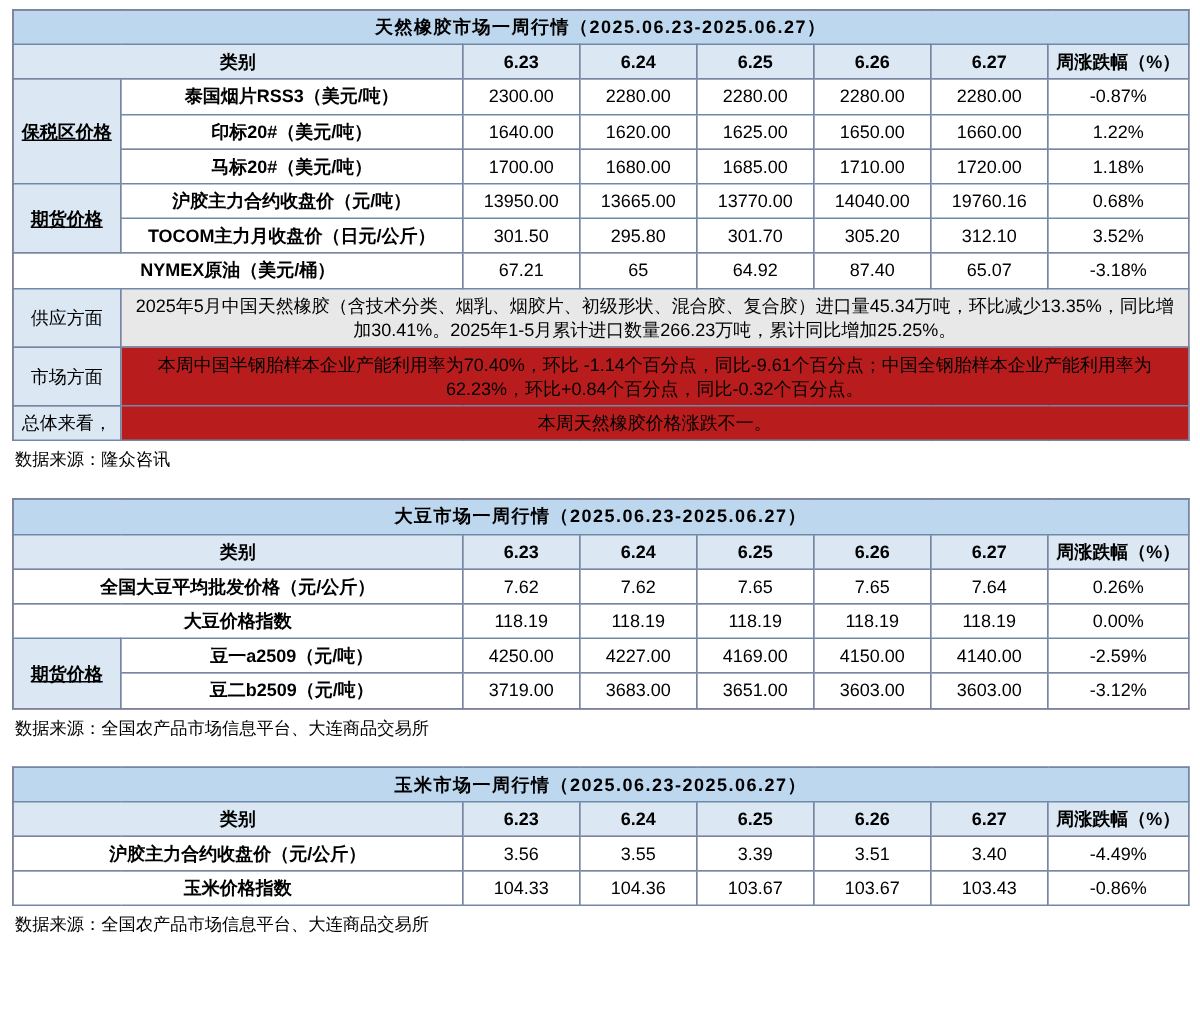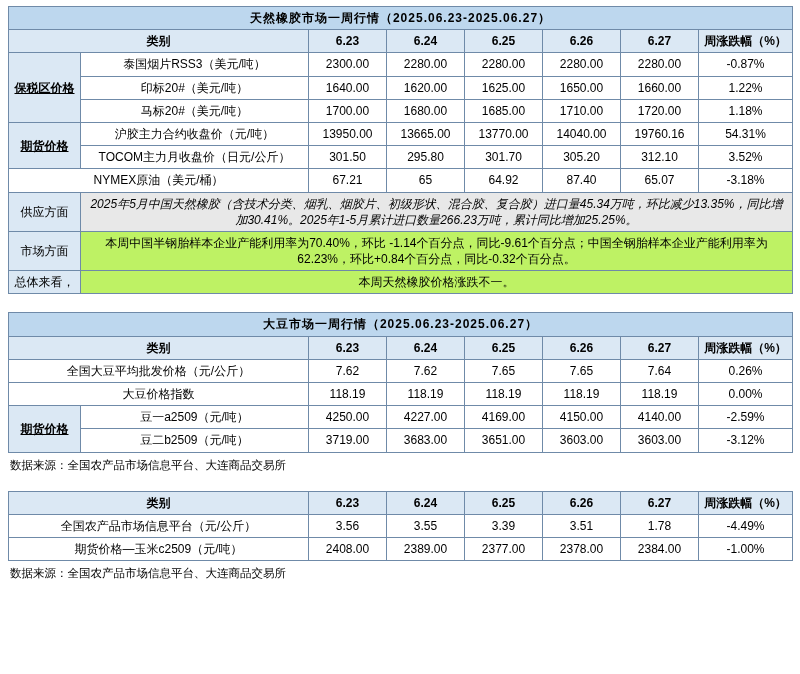--- a/index.html
+++ b/index.html
@@ -15,21 +15,21 @@
   }
   .page {
     width: 800px;
     box-sizing: border-box;
     padding: 6px 8px 10px 8px;
   }
   table.rpt {
     border-collapse: collapse;
     width: 784px;
     table-layout: fixed;
-    background: #bef264;
+    background: #b91c1c;
     padding-left: 24px;
   }
   table.rpt td, table.rpt th {
     border: 1px solid #6f8aa8;
     padding: 3px 4px;
     font-size: 12px;
     text-align: center;
     vertical-align: middle;
     line-height: 1.35;
   }
@@ -45,42 +45,41 @@
     font-weight: bold;
     font-size: 12.5px;
   }
   .grp-cell {
     background: #dbe8f4;
     font-weight: bold;
     text-decoration: underline;
   }
   .sub-cell {
     background: #ffffff;
-    font-weight: normal;
+    font-weight: bold;
     text-align: center;
   }
   .num {
     background: #ffffff;
     font-weight: normal;
   }
   .text-row td {
     text-align: left;
     font-size: 12px;
     line-height: 1.5;
     padding: 4px 6px;
   }
   .label-cell {
     background: #dbe8f4;
     font-weight: normal;
     text-align: center;
     width: 72px;
   }
   .shaded {
     background: #e8e8e8;
-    font-style: italic;
   }
   .src {
     font-size: 11.5px;
     margin: 5px 0 0 2px;
     color: #000;
   }
   .section {
     margin-bottom: 18px;
   }
 </style>
@@ -145,21 +144,21 @@
         </tr>
 
         <tr>
           <td class="grp-cell" rowspan="2">期货价格</td>
           <td class="sub-cell">沪胶主力合约收盘价（元/吨）</td>
           <td class="num">13950.00</td>
           <td class="num">13665.00</td>
           <td class="num">13770.00</td>
           <td class="num">14040.00</td>
           <td class="num">19760.16</td>
-          <td class="num">54.31%</td>
+          <td class="num">0.68%</td>
         </tr>
         <tr>
           <td class="sub-cell">TOCOM主力月收盘价（日元/公斤）</td>
           <td class="num">301.50</td>
           <td class="num">295.80</td>
           <td class="num">301.70</td>
           <td class="num">305.20</td>
           <td class="num">312.10</td>
           <td class="num">3.52%</td>
         </tr>
@@ -183,20 +182,21 @@
           <td class="label-cell">市场方面</td>
           <td colspan="7">本周中国半钢胎样本企业产能利用率为70.40%，环比 -1.14个百分点，同比-9.61个百分点；中国全钢胎样本企业产能利用率为62.23%，环比+0.84个百分点，同比-0.32个百分点。</td>
         </tr>
 
         <tr class="text-row">
           <td class="label-cell">总体来看，</td>
           <td colspan="7">本周天然橡胶价格涨跌不一。</td>
         </tr>
       </tbody>
     </table>
+    <div class="src">数据来源：隆众咨讯</div>
   </div>
 
   <div class="section">
     <table class="rpt">
       <colgroup>
         <col style="width:72px">
           <col style="width:228px">
           <col style="width:78px">
           <col style="width:78px">
         <col style="width:78px">
@@ -265,45 +265,48 @@
         <col style="width:72px">
           <col style="width:228px">
           <col style="width:78px">
           <col style="width:78px">
         <col style="width:78px">
           <col style="width:78px">
           <col style="width:78px">
           <col style="width:94px">
       </colgroup>
       <tbody>
+        <tr class="title-row">
+          <td colspan="8">玉米市场一周行情（2025.06.23-2025.06.27）</td>
+        </tr>
         <tr class="head-row">
           <td colspan="2">类别</td>
           <td>6.23</td>
           <td>6.24</td>
           <td>6.25</td>
           <td>6.26</td>
           <td>6.27</td>
           <td>周涨跌幅（%）</td>
         </tr>
         <tr>
-          <td class="sub-cell" colspan="2">全国农产品市场信息平台（元/公斤）</td>
+          <td class="sub-cell" colspan="2">沪胶主力合约收盘价（元/公斤）</td>
           <td class="num">3.56</td>
           <td class="num">3.55</td>
           <td class="num">3.39</td>
           <td class="num">3.51</td>
-          <td class="num">1.78</td>
+          <td class="num">3.40</td>
           <td class="num">-4.49%</td>
         </tr>
         <tr>
-          <td class="sub-cell" colspan="2">期货价格—玉米c2509（元/吨）</td>
-          <td class="num">2408.00</td>
-          <td class="num">2389.00</td>
-          <td class="num">2377.00</td>
-          <td class="num">2378.00</td>
-          <td class="num">2384.00</td>
-          <td class="num">-1.00%</td>
+          <td class="sub-cell" colspan="2">玉米价格指数</td>
+          <td class="num">104.33</td>
+          <td class="num">104.36</td>
+          <td class="num">103.67</td>
+          <td class="num">103.67</td>
+          <td class="num">103.43</td>
+          <td class="num">-0.86%</td>
         </tr>
       </tbody>
     </table>
     <div class="src">数据来源：全国农产品市场信息平台、大连商品交易所</div>
   </div>
 
 </div>
 
 </body></html>

